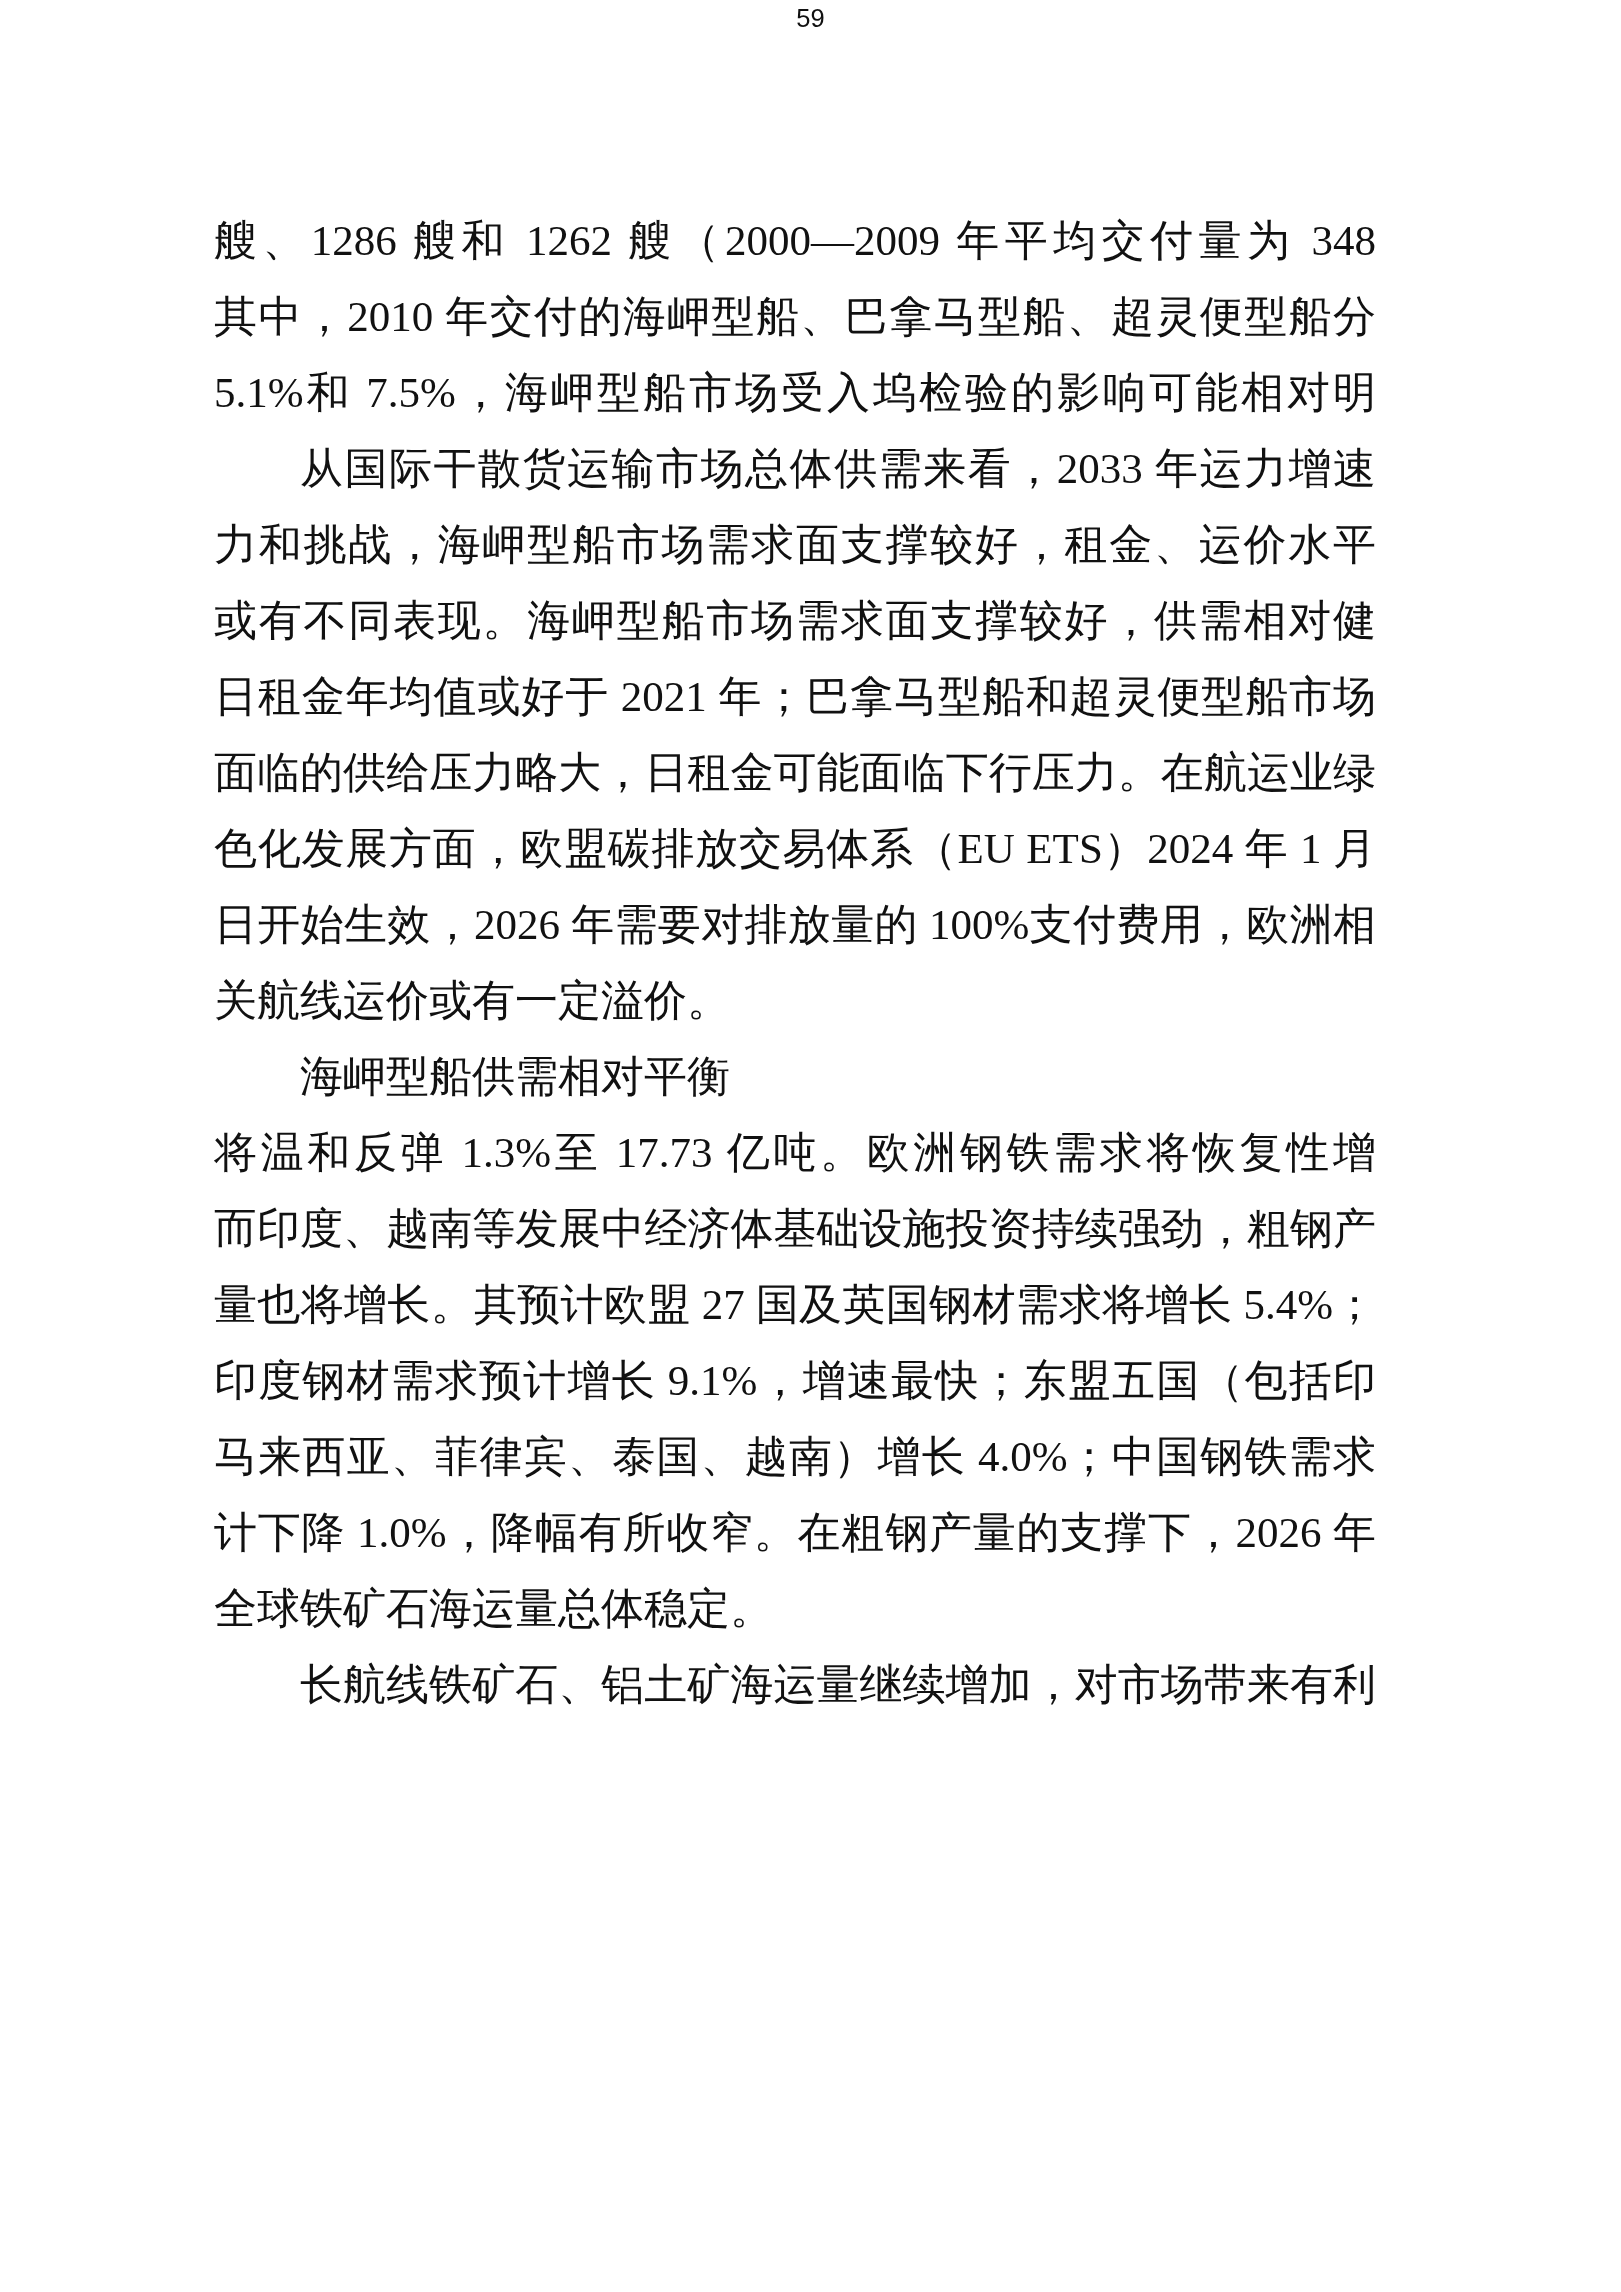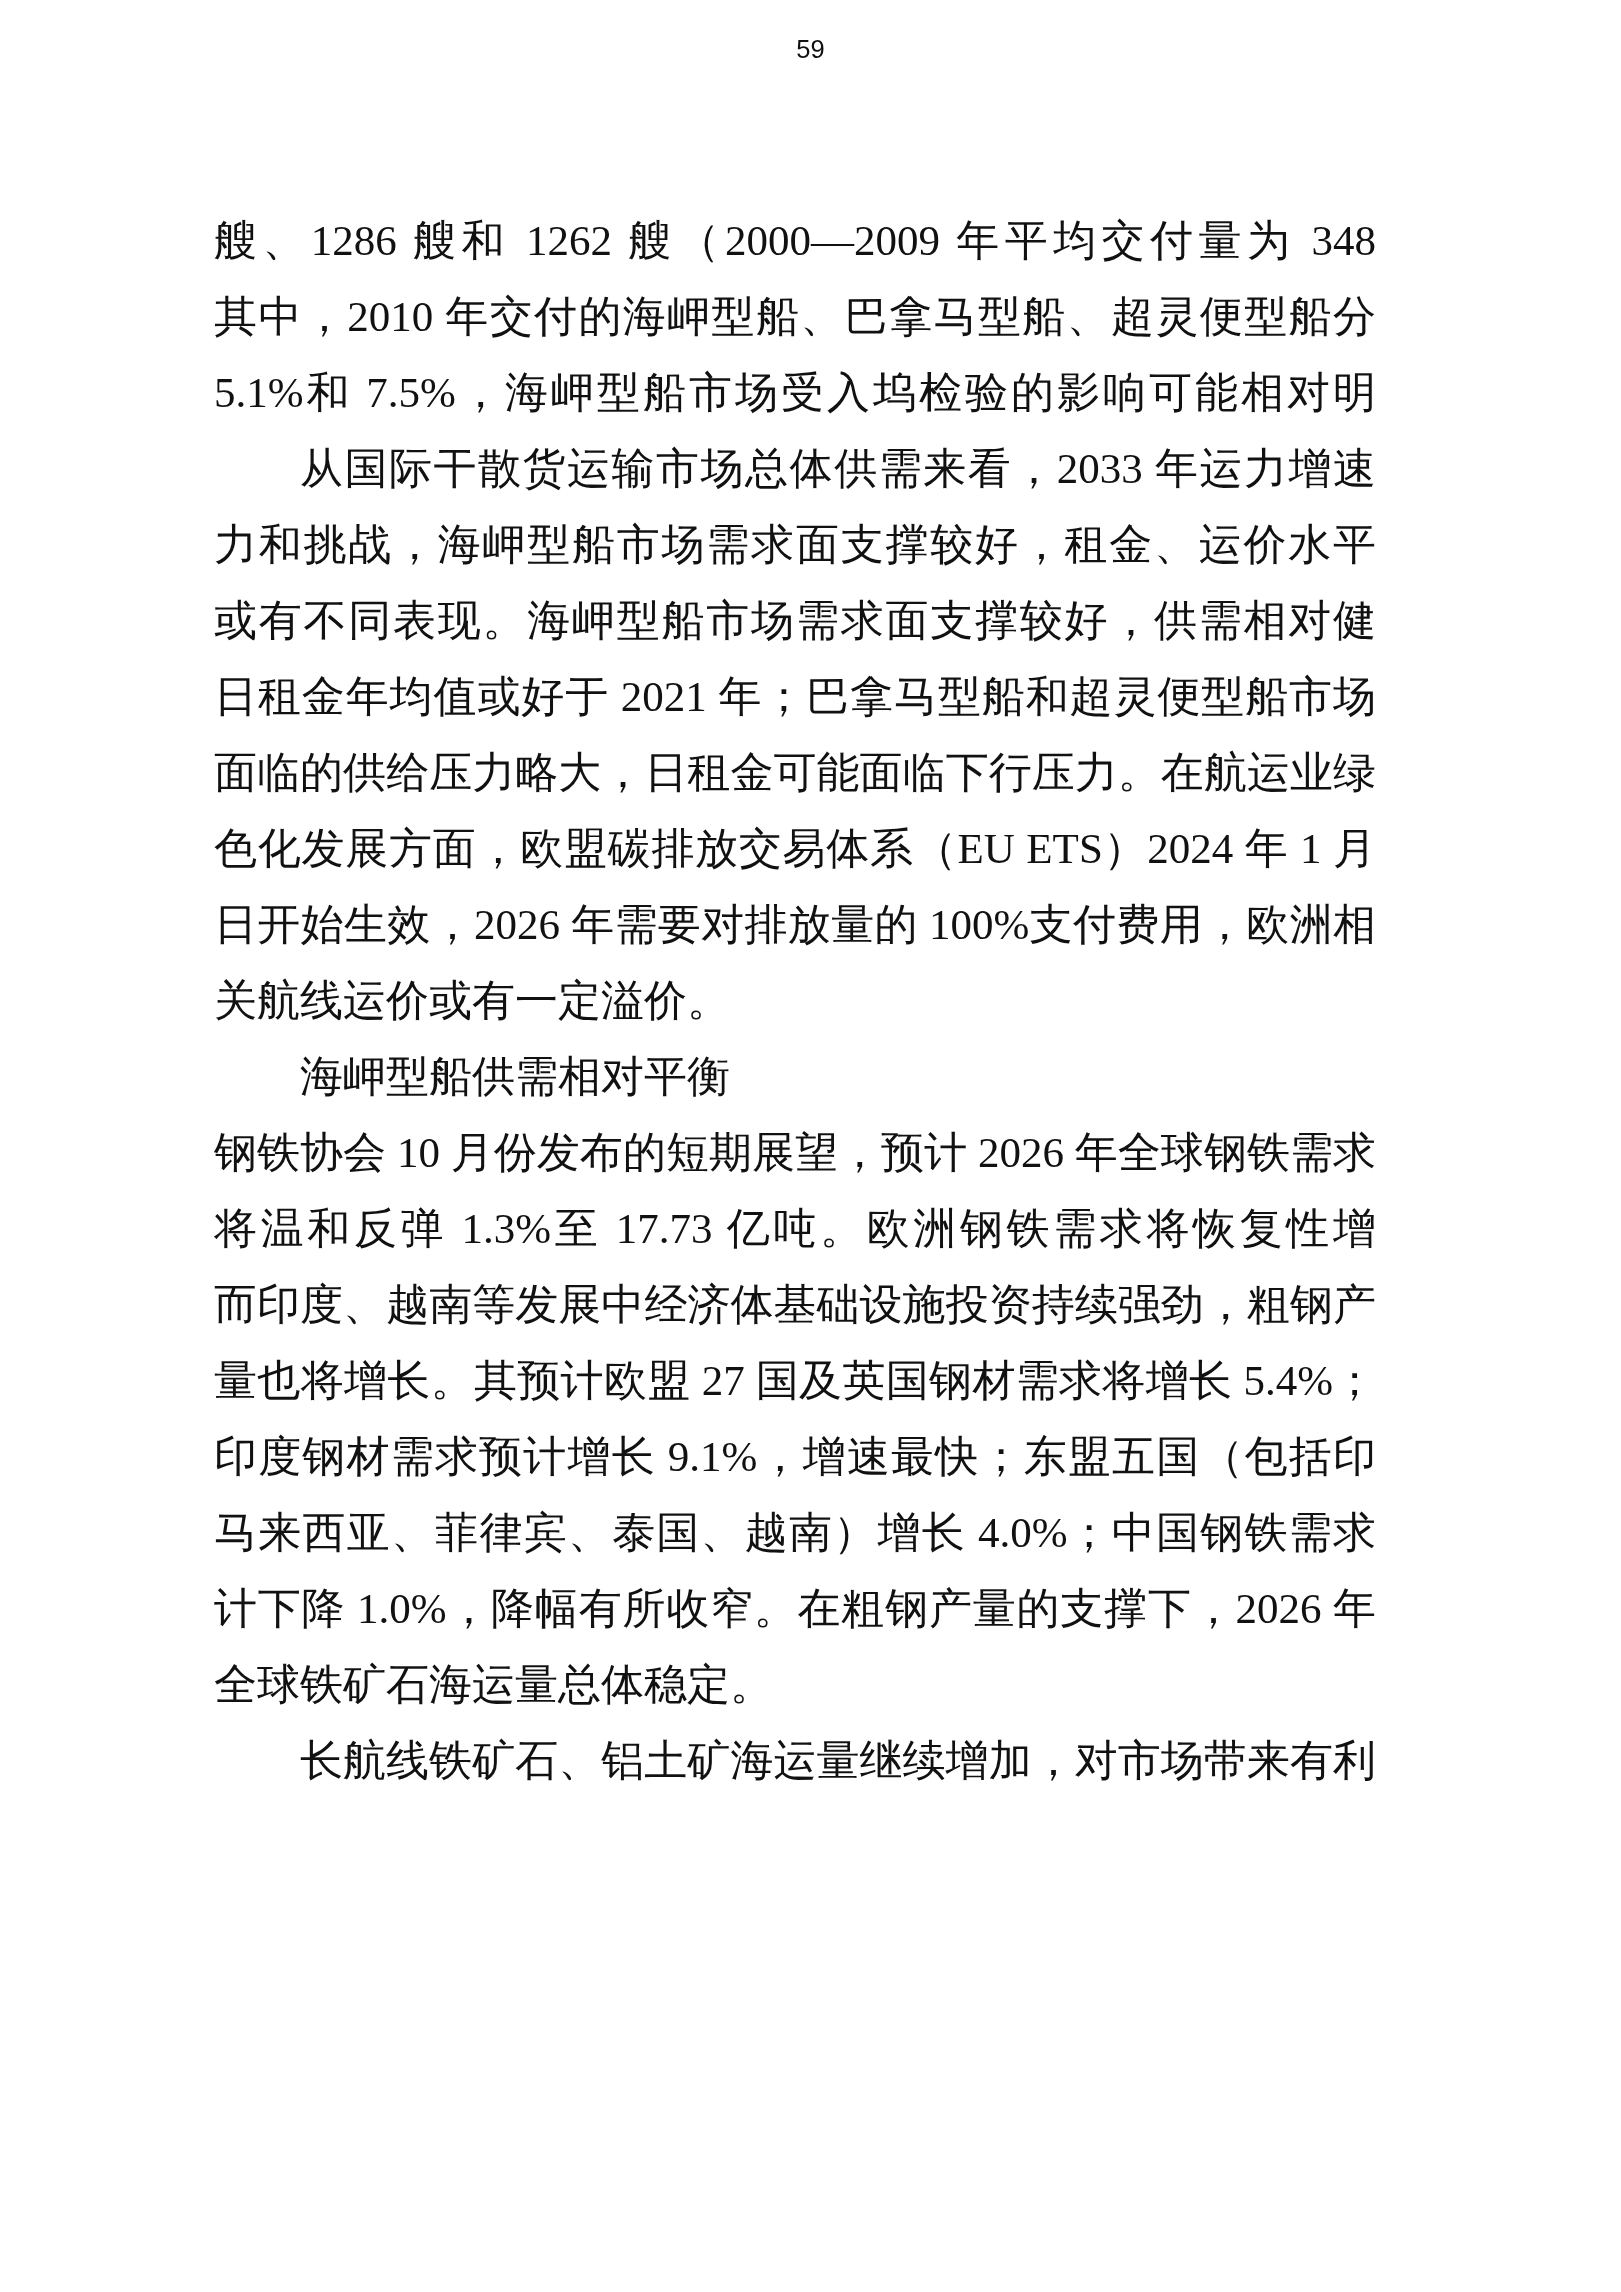--- a/index.html
+++ b/index.html
@@ -18,21 +18,20 @@
   .page-number {
     position: absolute;
     top: 3.9px;
     left: 0;
     width: 100%;
     text-align: center;
     font-family: "Liberation Sans", sans-serif;
     font-size: 25.5px;
     line-height: 29px;
     color: #111111;
-    margin-top: 31px;
   }
   .text-block {
     position: absolute;
     left: 214px;
     top: 203px;
     width: 1162px;
   }
   .line {
     height: 76px;
     line-height: 76px;
@@ -60,21 +59,20 @@
       <div class="line para-end">5.1%和 7.5%，海岬型船市场受入坞检验的影响可能相对明显。</div>
       <div class="line indent">从国际干散货运输市场总体供需来看，2033 年运力增速</div>
       <div class="line">力和挑战，海岬型船市场需求面支撑较好，租金、运价水平</div>
       <div class="line">或有不同表现。海岬型船市场需求面支撑较好，供需相对健康，</div>
       <div class="line">日租金年均值或好于 2021 年；巴拿马型船和超灵便型船市场</div>
       <div class="line">面临的供给压力略大，日租金可能面临下行压力。在航运业绿</div>
       <div class="line">色化发展方面，欧盟碳排放交易体系（EU ETS）2024 年 1 月 1</div>
       <div class="line">日开始生效，2026 年需要对排放量的 100%支付费用，欧洲相</div>
       <div class="line para-end">关航线运价或有一定溢价。</div>
       <div class="line indent para-end">海岬型船供需相对平衡</div>
-      <div class="line">钢铁协会 10 月份发布的短期展望，预计 2026 年全球钢铁需求</div>
       <div class="line">将温和反弹 1.3%至 17.73 亿吨。欧洲钢铁需求将恢复性增长，</div>
       <div class="line">而印度、越南等发展中经济体基础设施投资持续强劲，粗钢产</div>
       <div class="line">量也将增长。其预计欧盟 27 国及英国钢材需求将增长 5.4%；</div>
       <div class="line">印度钢材需求预计增长 9.1%，增速最快；东盟五国（包括印尼、</div>
       <div class="line">马来西亚、菲律宾、泰国、越南）增长 4.0%；中国钢铁需求预</div>
       <div class="line">计下降 1.0%，降幅有所收窄。在粗钢产量的支撑下，2026 年</div>
       <div class="line para-end">全球铁矿石海运量总体稳定。</div>
       <div class="line indent">长航线铁矿石、铝土矿海运量继续增加，对市场带来有利</div>
     </div>
 </div>

